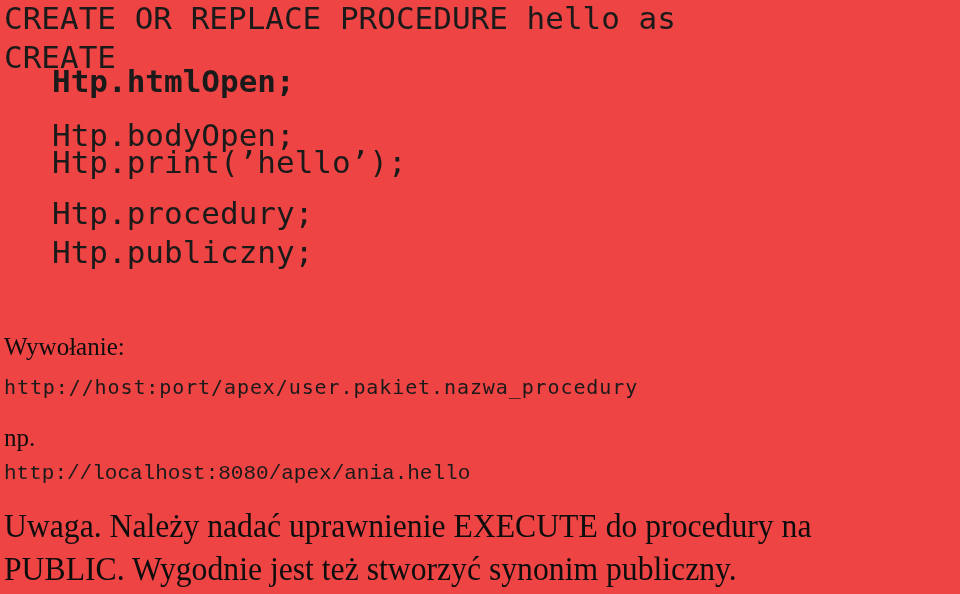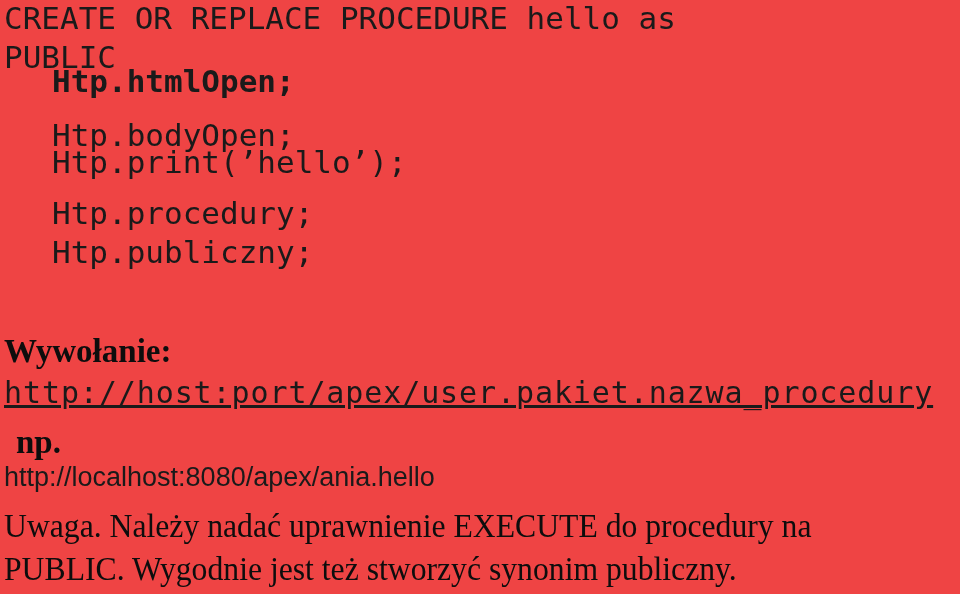--- a/index.html
+++ b/index.html
@@ -22,72 +22,71 @@
   }
   
   .mono {
     font-family: "DejaVu Sans Mono", "Liberation Mono", monospace;
     font-size: 31px;
     letter-spacing: 0px;
     color: #1a1a1a;
   }
   .mono-url-long {
     font-family: "DejaVu Sans Mono", "Liberation Mono", monospace;
-    font-size: 30px;
+    font-size: 20px;
     letter-spacing: 0.9px;
     color: #1a1a1a;
-    text-decoration: underline;
   }
   .mono-url-short {
-    font-family: Liberation Sans, sans-serif;
-    font-size: 27px;
+    font-family: Liberation Mono, monospace;
+    font-size: 21px;
     letter-spacing: 0px;
     color: #1a1a1a;
   }
   
   .serif-bold {
     font-family: "Liberation Serif", "DejaVu Serif", serif;
-    font-weight: bold;
-    font-size: 33px;
+    font-weight: normal;
+    font-size: 25px;
     color: #0d0d0d;
   }
   .serif {
     font-family: "Liberation Serif", "DejaVu Serif", serif;
     font-weight: normal;
     font-size: 33px;
     color: #0d0d0d;
     transform: scaleX(0.96);
     transform-origin: left center;
   }
 </style>
 </head>
 <body>
 
 <div id="page">
 
   <div class="line mono" style="left:4px; top:0px;">CREATE OR REPLACE PROCEDURE hello as</div>
 
-  <div class="line mono" style="left:4px; top:39px;">PUBLIC</div>
+  <div class="line mono" style="left:4px; top:39px;">CREATE</div>
 
   <div class="line mono" style="left:52px; top:63px;font-weight:bold;">Htp.htmlOpen;</div>
 
   <div class="line mono" style="left:52px; top:117px;text-align:center;">Htp.bodyOpen;</div>
 
   <div class="line mono" style="left:52px; top:144px;">Htp.print(’hello’);</div>
 
   <div class="line mono" style="left:52px; top:195px;">Htp.procedury;</div>
 
   <div class="line mono" style="left:52px; top:234px;">Htp.publiczny;</div>
 
 
   <div class="line serif-bold" style="left:4px; top:333px;">Wywołanie:</div>
 
   <div class="line mono-url-long" style="left:4px; top:375px;">http://host:port/apex/user.pakiet.nazwa_procedury</div>
 
-  <div class="line serif-bold" style="left:16px; top:424px;text-align:center;">np.</div>
+  <div class="line serif-bold" style="left:4px; top:424px;text-align:center;">np.</div>
 
   <div class="line mono-url-short" style="left:4px; top:462px;">http://localhost:8080/apex/ania.hello</div>
 
   <div class="line serif" style="left:4px; top:508px;">Uwaga. Należy nadać uprawnienie EXECUTE do procedury na</div>
 
   <div class="line serif" style="left:4px; top:551px;">PUBLIC. Wygodnie jest też stworzyć synonim publiczny.</div>
 
 </div>
 
 </body></html>

